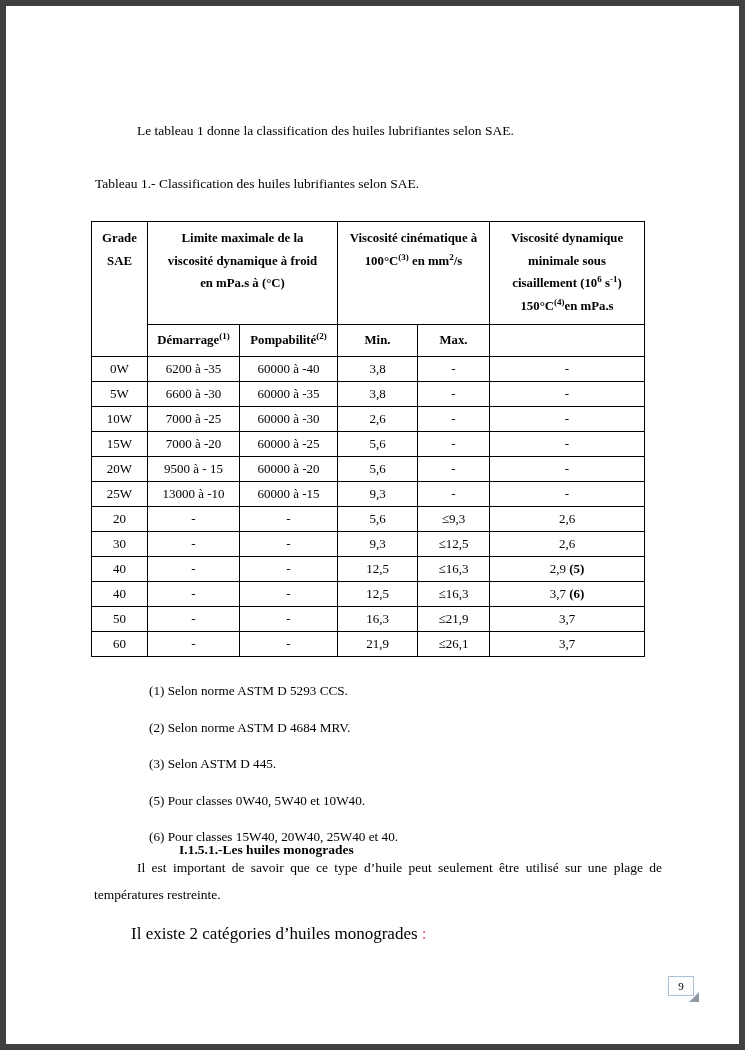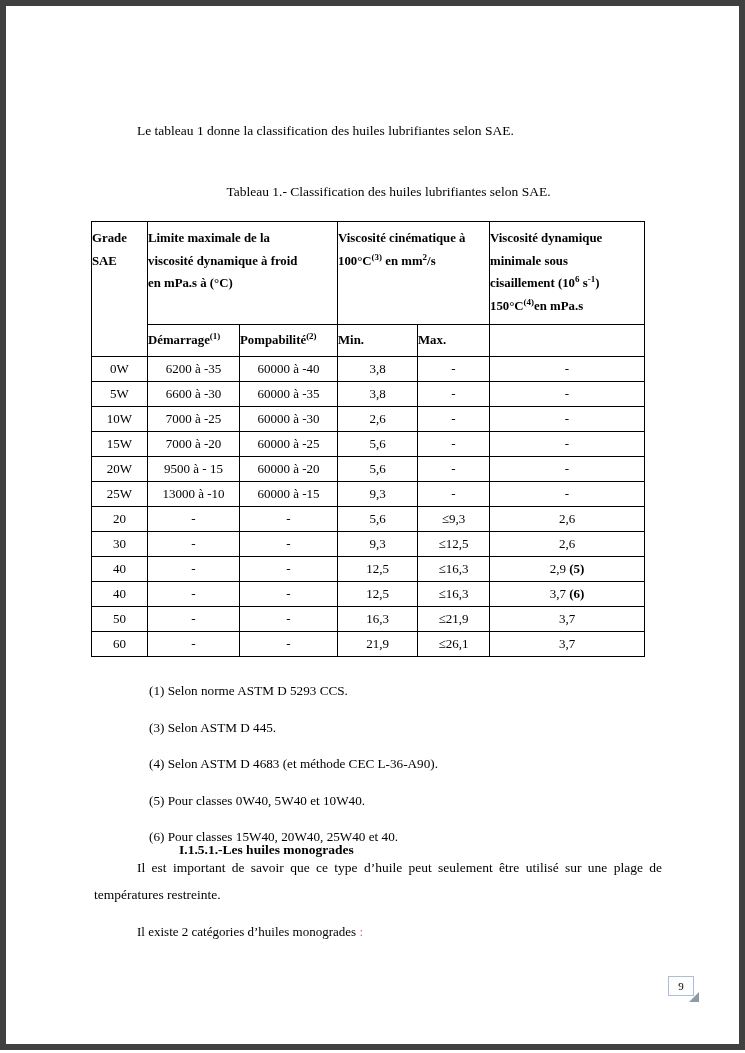--- a/index.html
+++ b/index.html
@@ -7,36 +7,36 @@
     position:relative;
     width:745px;height:1050px;
     background:#ffffff;
     border:6px solid #404040;
     box-sizing:border-box;
     font-family:"Liberation Serif", serif;
     color:#000;
     overflow:hidden;
   }
   .intro{position:absolute;top:117px;left:131px;margin:0;font-size:13.5px;}
-  .caption{position:absolute;top:166px;left:85px;width:571px;margin:12px;font-size:13.5px;text-align:center;}
+  .caption{position:absolute;top:166px;left:85px;width:571px;margin:4px;font-size:13.5px;text-align:left;}
 
   table.sae{
     position:absolute;top:215px;left:85px;
     border-collapse:collapse;
     table-layout:fixed;
     width:553px;
     font-size:13px;
   }
   table.sae th, table.sae td{
     border:1px solid #000;
     padding:0;
   }
   table.sae th{
     font-weight:bold;
-    text-align:left;
+    text-align:center;
     vertical-align:top;
     padding-top:5px;
     line-height:22.5px;
     font-size:12.8px;
   }
   th.grade-head{text-align:left;padding-left:7px;}
   tr.subhead th{vertical-align:middle;padding-top:0;height:31px;line-height:normal;margin-left:21px;}
   table.sae td{
     height:24px;
     text-align:center;
@@ -46,21 +46,21 @@
   td b{font-weight:bold;}
 
   .footnotes{position:absolute;top:661px;left:131px;font-size:13.2px;line-height:24.5px;}
   .footnotes p{margin:12px;}
 
   .sec-heading{position:absolute;top:836px;left:173px;margin:0;font-size:13.5px;font-weight:bold;}
   .para1{
     position:absolute;top:848px;left:88px;width:568px;margin:0;
     font-size:13.5px;line-height:27px;text-align:justify;text-indent:43px;
   }
-  .para2{position:absolute;top:918px;left:131px;margin:0;font-size:13px;}
+  .para2{position:absolute;top:918px;left:125px;margin:0;font-size:17px;}
   .colon{color:#e36060;}
 
   .page-badge{
     position:absolute;left:662px;top:970px;
     width:26px;height:20px;
     background:#fdfdfd;
     border:1px solid #a9c0d8;
     box-sizing:border-box;
     font-size:11px;
     text-align:center;
@@ -210,22 +210,22 @@
       <td>-</td>
       <td>21,9</td>
       <td>≤26,1</td>
       <td><span>3,7</span><b></b></td>
     </tr>
   </tbody>
     </table>
 
   <div class="footnotes">
     <p>(1) Selon norme ASTM D 5293 CCS.</p>
+    <p>(2) Selon norme ASTM D 4684 MRV.</p>
     <p>(3) Selon ASTM D 445.</p>
-    <p>(4) Selon ASTM D 4683 (et méthode CEC L-36-A90).</p>
     <p>(5) Pour classes 0W40, 5W40 et 10W40.</p>
     <p>(6) Pour classes 15W40, 20W40, 25W40 et 40.</p>
   </div>
 
   <h3 class="sec-heading">I.1.5.1.-Les huiles monogrades</h3>
 
   <p class="para1">Il est important de savoir que ce type d’huile peut seulement être utilisé sur une plage de températures restreinte.</p>
 
   <p class="para2"><span>Il existe 2 catégories d’huiles monogrades </span><span class="colon">:</span></p>
 

